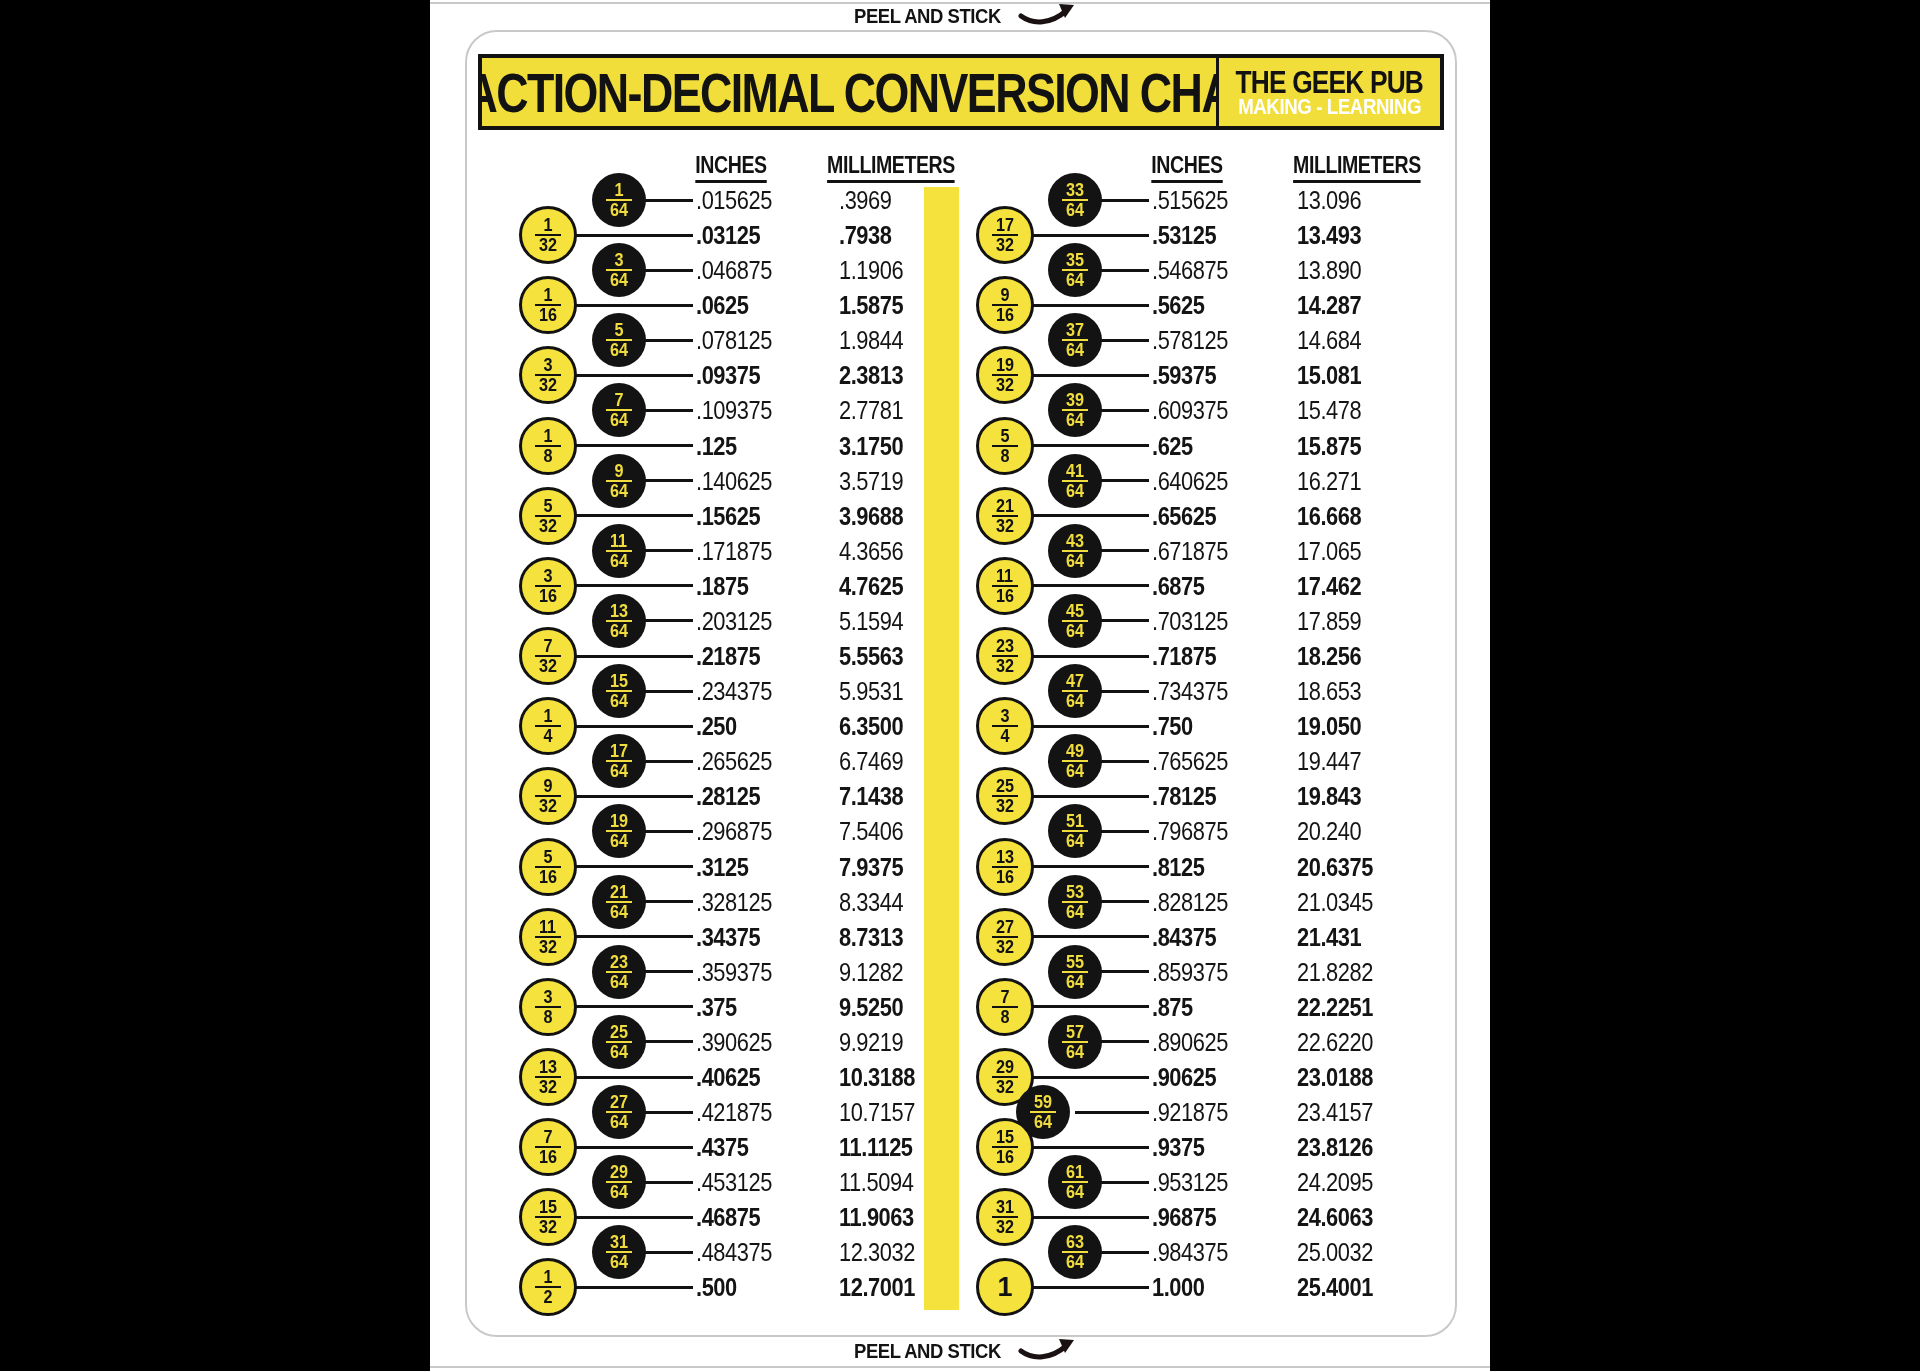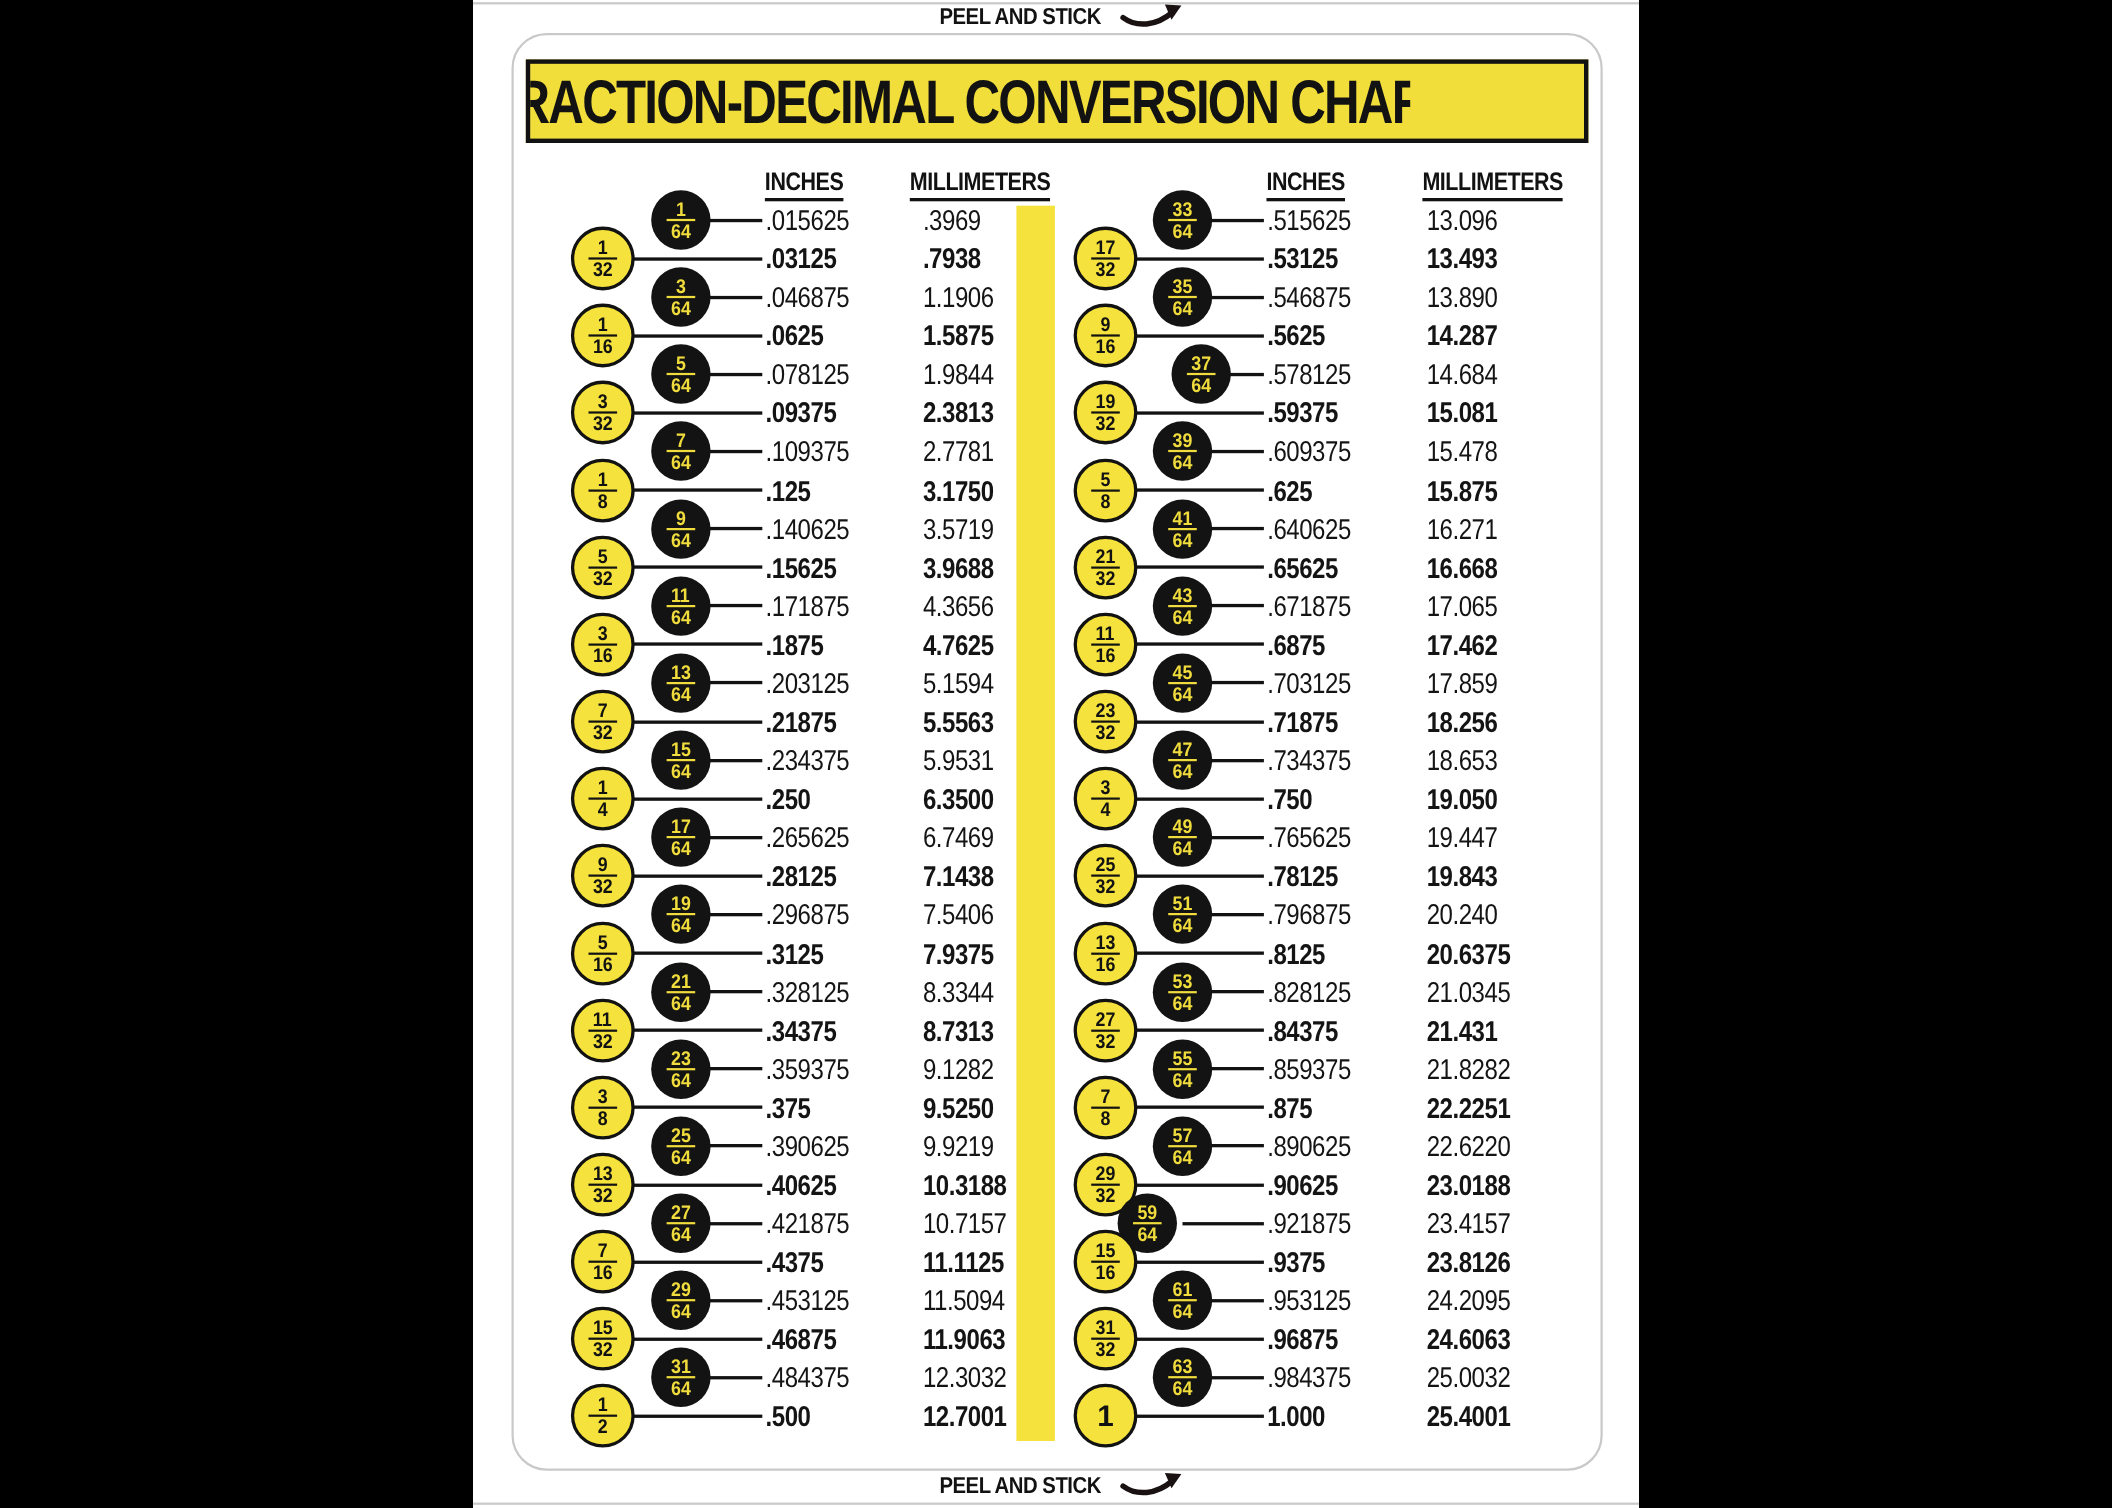--- a/index.html
+++ b/index.html
@@ -61,20 +61,24 @@
         <path d="M3 13 C 15 22, 33 21, 48 8" stroke="#1a1212" stroke-width="5" fill="none" stroke-linecap="round"></path>
         <polygon points="41,1 56,2 47,15" fill="#1a1212"></polygon>
       </svg>
     </div>
 
     <div class="poster">
       <div class="banner">
         <div class="banner-title">
           <span>FRACTION-DECIMAL CONVERSION CHART</span>
         </div>
+        <div class="brand">
+          <span class="brand-name">THE GEEK PUB</span>
+          <span class="brand-sub">MAKING - LEARNING</span>
+        </div>
       </div>
 
       <span class="col-header" style="left:264px">INCHES</span>
       <span class="col-header" style="left:424px">MILLIMETERS</span>
       <span class="col-header" style="left:720px">INCHES</span>
       <span class="col-header" style="left:890px">MILLIMETERS</span>
 
       <div class="divider-bar"></div>
 
       <div>
@@ -362,21 +366,21 @@
           <div class="val minor" style="left: 830px; top: 223.16px;">13.890</div>
           <div class="conn" style="left: 538px; top: 271.74px; width: 144px;"></div>
           <div class="circle major" style="left: 509px; top: 244.24px; width: 58px; height: 58px;">
             <div class="frac-n">9</div>
             <div class="frac-bar"></div>
             <div class="frac-d">16</div>
           </div>
           <div class="val major" style="left: 685px; top: 258.24px;">.5625</div>
           <div class="val major" style="left: 830px; top: 258.24px;">14.287</div>
           <div class="conn" style="left: 608px; top: 306.82px; width: 74px;"></div>
-          <div class="circle minor" style="left: 598px; top: 281.32px; width: 54px; height: 54px;">
+          <div class="circle minor" style="left: 581px; top: 281.32px; width: 54px; height: 54px;">
             <div class="frac-n">37</div>
             <div class="frac-bar"></div>
             <div class="frac-d">64</div>
           </div>
           <div class="val minor" style="left: 685px; top: 293.32px;">.578125</div>
           <div class="val minor" style="left: 830px; top: 293.32px;">14.684</div>
           <div class="conn" style="left: 538px; top: 341.9px; width: 144px;"></div>
           <div class="circle major" style="left: 509px; top: 314.4px; width: 58px; height: 58px;">
             <div class="frac-n">19</div>
             <div class="frac-bar"></div>

